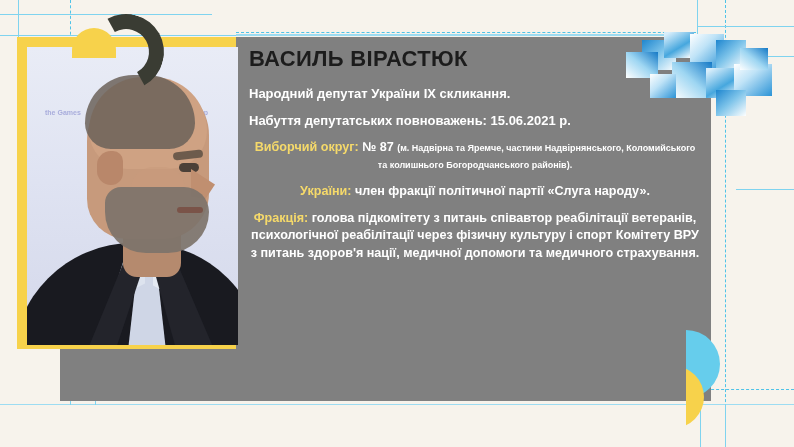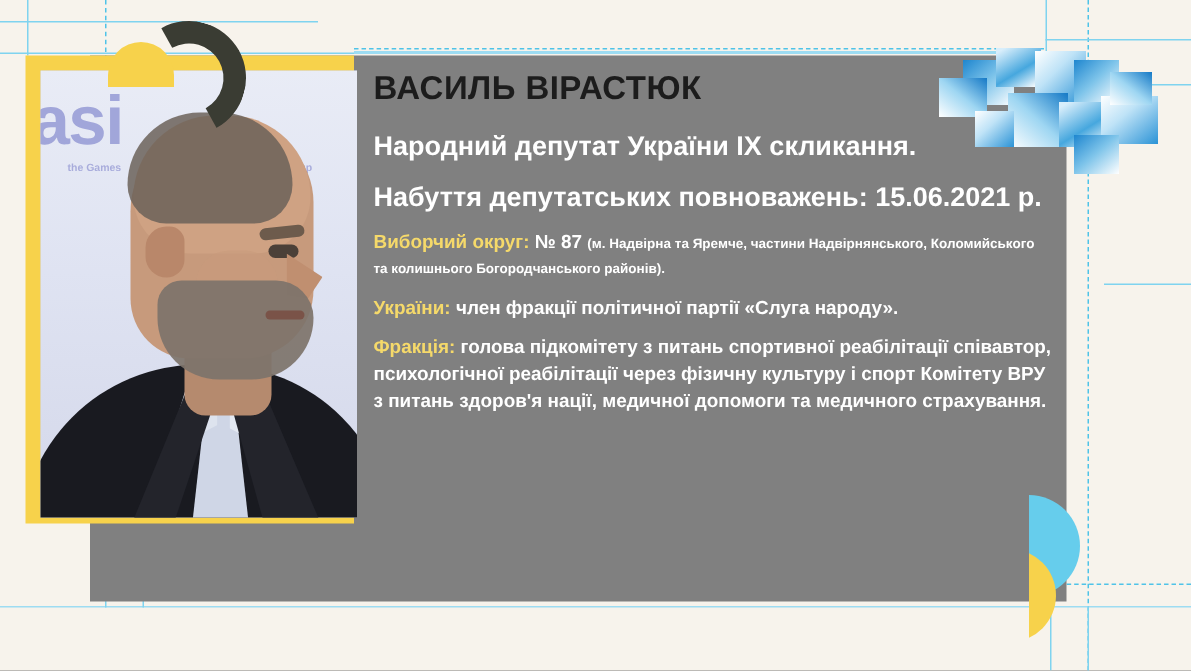--- a/index.html
+++ b/index.html
@@ -156,26 +156,26 @@
   
   .content{
     position:absolute;left:249px;top:48px;width:452px;
     color:#ffffff;
   }
   .name{
     font-size:22px;font-weight:700;color:#1c1c1c;letter-spacing:.3px;
     line-height:1.04;margin:0 0 14px 0;
   }
   .line{
-    font-size:18px;line-height:1.38;margin:0 0 9px 0;font-weight:600;
+    font-size:13px;line-height:1.38;margin:0 0 9px 0;font-weight:600;
     color:#ffffff;
   }
   .lbl{color:#f5d96a;font-weight:700;}
   .small{font-size:9px;font-weight:600;line-height:1.3;}
-  .blk{margin:0 0 9px 0;font-size:12.6px;line-height:1.4;font-weight:600;}
+  .blk{margin:0 0 9px 0;font-size:12.6px;line-height:1.4;font-weight:600;text-align:center;}
 
   
   .clouds{position:absolute;left:620px;top:18px;width:174px;height:100px;}
 
   
   .halfwrap{position:absolute;left:686px;top:330px;width:60px;height:100px;overflow:hidden;}
   .half-blue{
     position:absolute;left:-34px;top:0;width:68px;height:68px;
     background:#66cdec;border-radius:50%;
   }
@@ -244,21 +244,20 @@
       <rect x="114" y="46" width="38" height="32" fill="url(#c4)"></rect>
       <rect x="120" y="30" width="28" height="22" fill="url(#c2)"></rect>
       <rect x="96" y="72" width="30" height="26" fill="url(#c1)"></rect>
       <rect x="30" y="56" width="26" height="24" fill="url(#c4)"></rect>
     </svg>
   </div>
 
   <div class="photo-yellow"></div>
   <div class="photo-frame">
     <div class="backdrop"></div>
-    <div class="bd-word bd-w1">asi</div>
     <div class="bd-word bd-w3">hi</div>
     <div class="bd-small bd-s1">the Games</div>
     <div class="bd-small bd-s2">ity Group</div>
     <div class="person">
       <div class="shoulders"></div>
       <div class="shirt"></div>
       <div class="collar-l"></div>
       <div class="collar-r"></div>
       <div class="lapel-l"></div>
       <div class="lapel-r"></div>
@@ -297,19 +296,19 @@
       <span class="small">(м. Надвірна та Яремче, частини Надвірнянського, Коломийського та колишнього Богородчанського районів).</span>
     </p>
 
     <p class="blk">
       <span class="lbl">України: </span>
       <span>член фракції політичної партії «Слуга народу».</span>
     </p>
 
     <p class="blk">
       <span class="lbl">Фракція: </span>
-      <span>голова підкомітету з питань спортивної реабілітації співавтор, психологічної реабілітації через фізичну культуру і спорт Комітету ВРУ з питань здоров'я нації, медичної допомоги та медичного страхування.</span>
+      <span>голова підкомітету з питань співавтор реабілітації ветеранів, психологічної реабілітації через фізичну культуру і спорт Комітету ВРУ з питань здоров'я нації, медичної допомоги та медичного страхування.</span>
     </p>
 
 
   </div>
 
 </div>
 
 </body></html>

